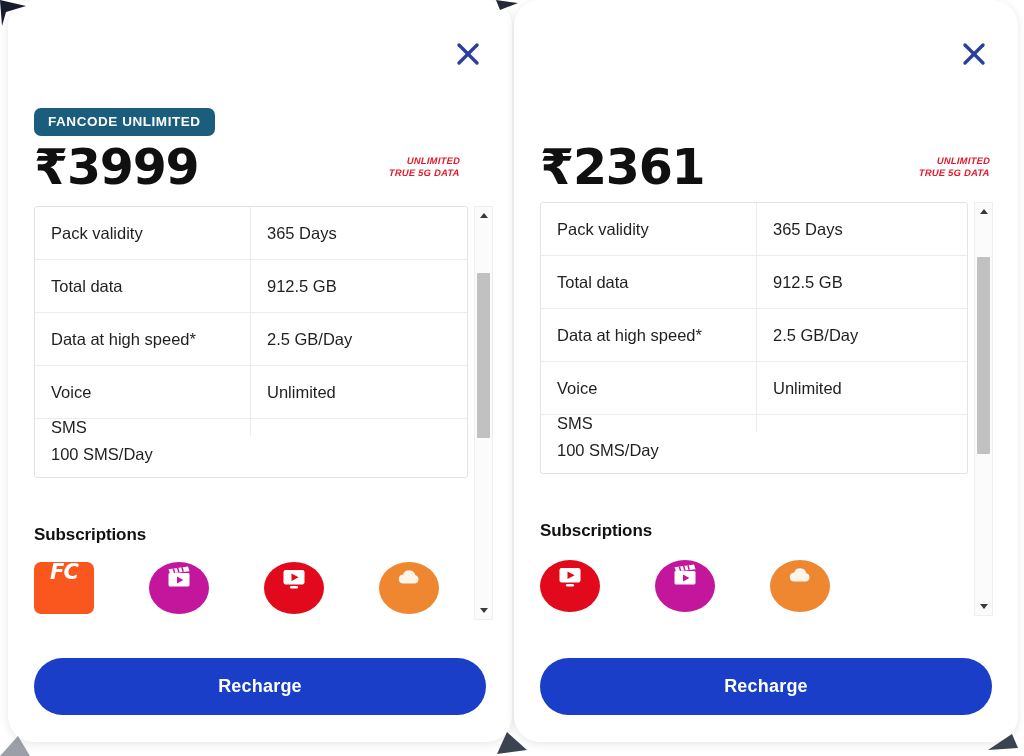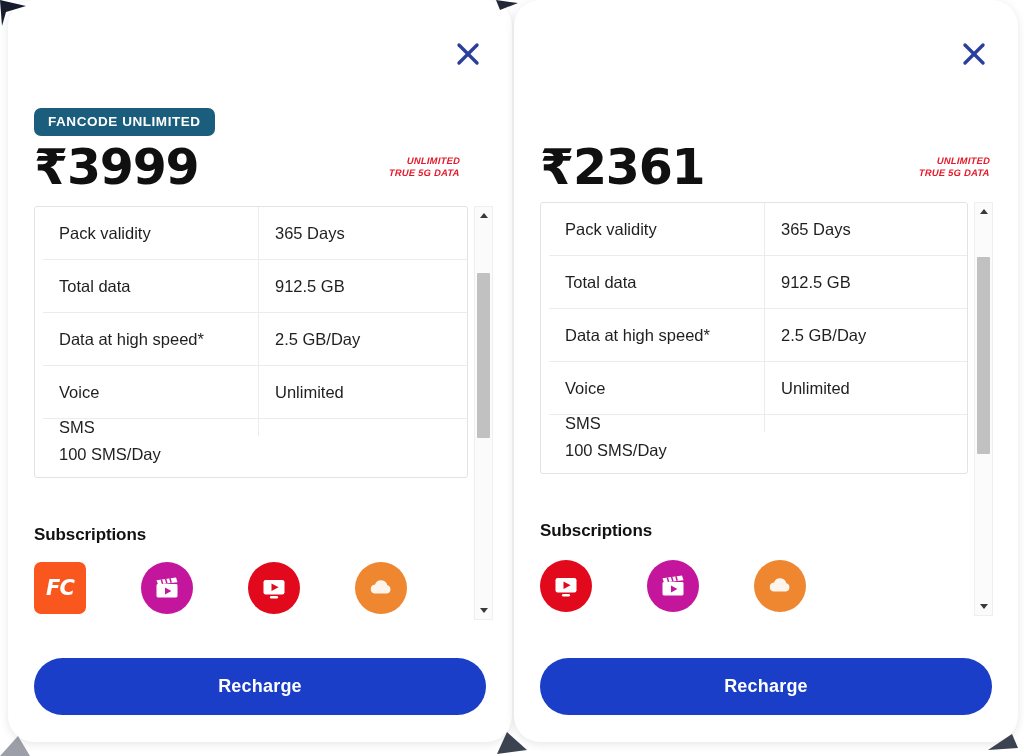--- a/index.html
+++ b/index.html
@@ -94,21 +94,20 @@
   .table-wrap {
     position: absolute;
     top: 206px;
     left: 26px;
     width: 434px;
     height: 272px;
     border: 1px solid #e3e3e3;
     border-radius: 3px;
     background: #ffffff;
     overflow: hidden;
-    padding-left: 8px;
   }
   .spec-row {
     display: flex;
     height: 53px;
     border-bottom: 1px solid #ececec;
   }
   .spec-row:last-child { border-bottom: none; flex-direction: column; }
   .spec-key, .spec-val {
     display: flex;
     align-items: center;
@@ -174,24 +173,24 @@
   }
   .card.left  .subs-title { top: 519: }
   .subs-row {
     position: absolute;
     left: 26px;
     display: flex;
     align-items: center;
     gap: 55px;
   }
   .sub-icon {
-    width: 52px;
+    width: 60px;
     height: 52px;
     display: flex;
-    align-items: center;
+    align-items: flex-start;
     justify-content: center;
     position: relative;
     cursor: pointer;
     flex: 0 0 auto;
   }
   .ic-round { border-radius: 50%; }
   .ic-square { border-radius: 7px; }
 
   .fc-text {
     font-family: "DejaVu Sans", sans-serif;

